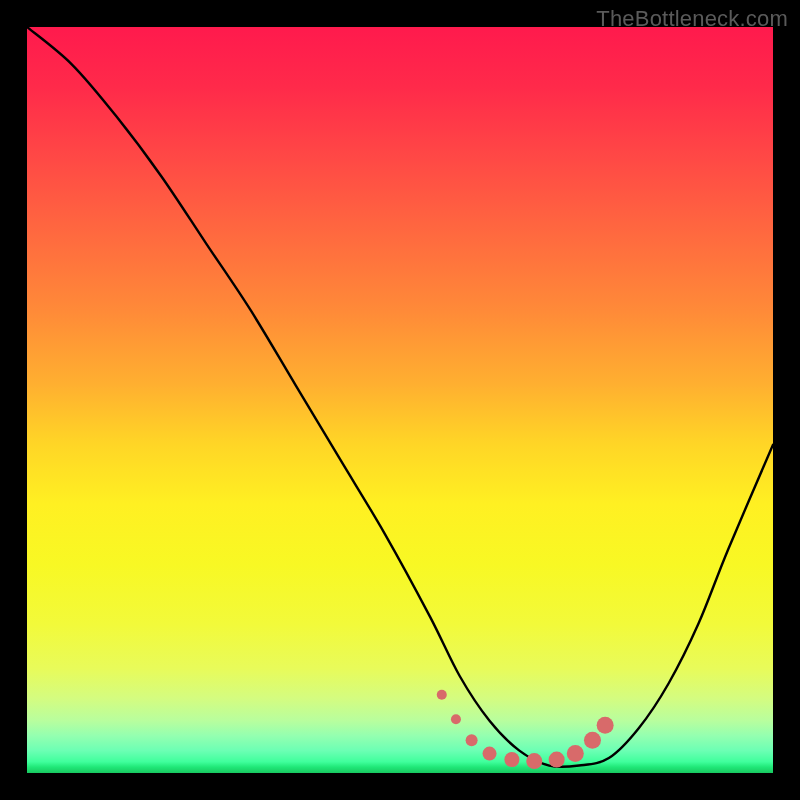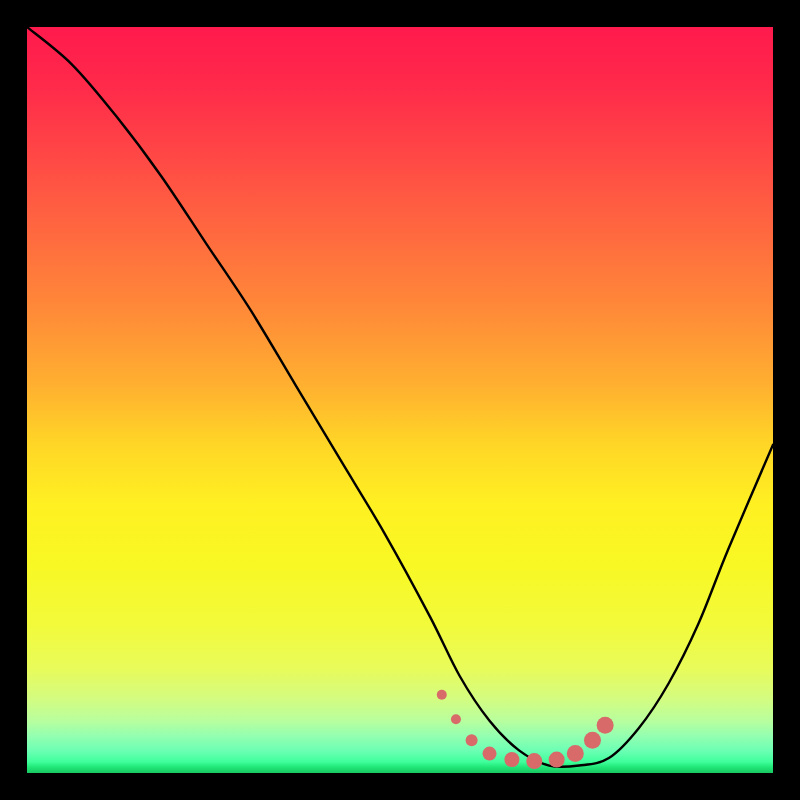--- a/index.html
+++ b/index.html
@@ -70,13 +70,14 @@
           <circle cx="462.52" cy="726.604" r="7" fill="#d86a6a"></circle>
           <circle cx="484.90000000000003" cy="732.572" r="7.5" fill="#d86a6a"></circle>
           <circle cx="507.28000000000003" cy="734.064" r="8" fill="#d86a6a"></circle>
           <circle cx="529.66" cy="732.572" r="8" fill="#d86a6a"></circle>
           <circle cx="548.31" cy="726.604" r="8.5" fill="#d86a6a"></circle>
           <circle cx="565.468" cy="713.176" r="8.5" fill="#d86a6a"></circle>
           <circle cx="578.15" cy="698.256" r="8.5" fill="#d86a6a"></circle>
         </g>
     </svg>
   </div>
+  <div class="watermark">TheBottleneck.com</div>
 </div>
 
 </body></html>

